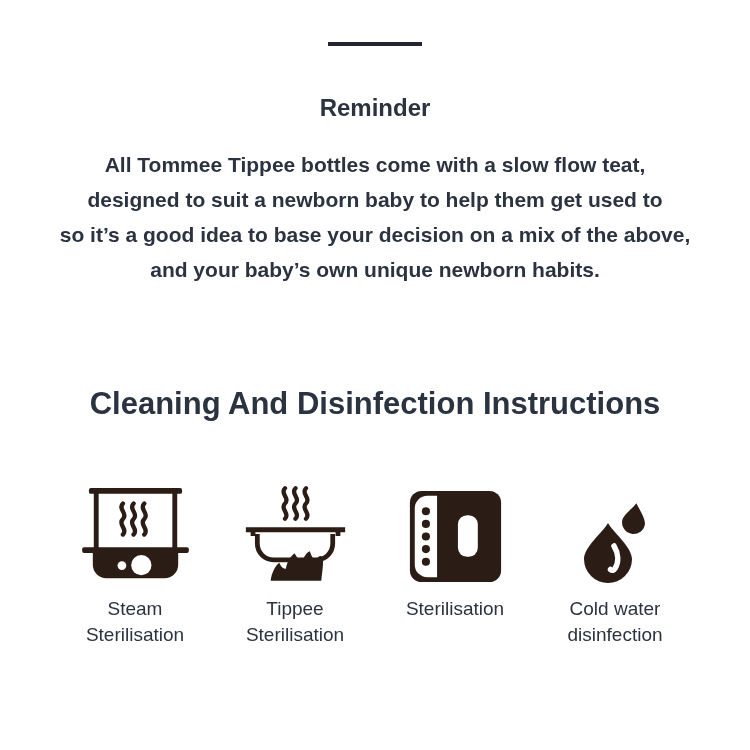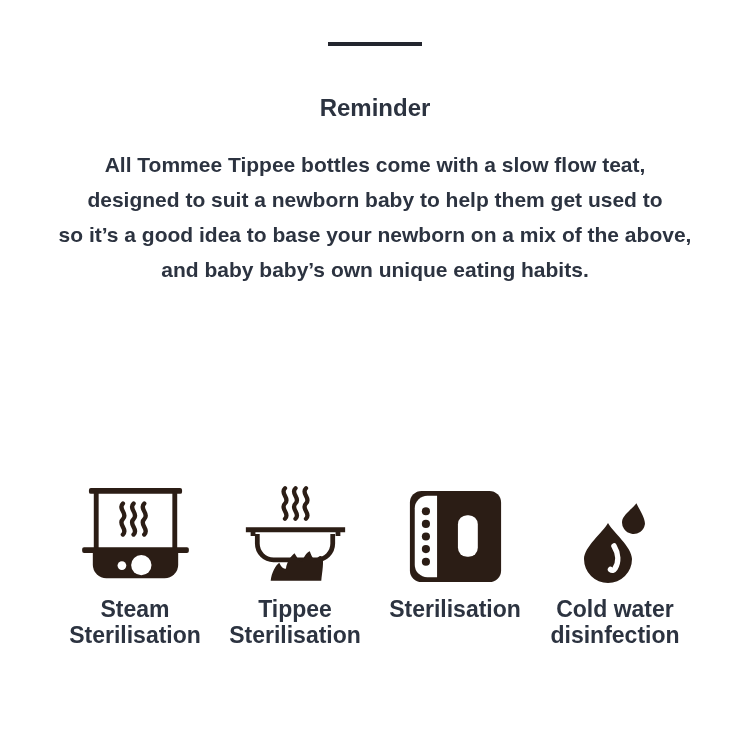--- a/index.html
+++ b/index.html
@@ -40,44 +40,45 @@
   }
   .method{
     width:160px;display:flex;flex-direction:column;align-items:center;
   }
   .icon-box{
     height:105px;display:flex;align-items:flex-end;justify-content:center;
     color:var(--icon-color);
   }
   .method-label{
     margin-top:11px;text-align:center;
-    font-size:23px;line-height:26px;font-weight:700;
+    font-size:19px;line-height:26px;font-weight:400;
   }
   .method-note{
     margin-top:2px;text-align:center;font-size:11.5px;line-height:14px;
     white-space:nowrap;
   }
   svg{display:block;}
 </style>
 </head>
 <body>
 
 <div class="stage">
 
   <div class="divider"></div>
 
   <h2 class="reminder-title">Reminder</h2>
 
   <div class="reminder-body">
     <div>All Tommee Tippee bottles come with a slow flow teat,</div>
     <div>designed to suit a newborn baby to help them get used to</div>
-    <div>so it’s a good idea to base your newborn on a mix of the above,</div>
-    <div>and baby baby’s own unique eating habits.</div>
+    <div>so it’s a good idea to base your decision on a mix of the above,</div>
+    <div>and your baby’s own unique newborn habits.</div>
   </div>
 
+  <h2 class="section-title">Cleaning And Disinfection Instructions</h2>
 
   <div class="methods">
 
     <div class="method">
       <div class="icon-box">
         <svg width="107" height="97" viewBox="0 0 110 100" aria-hidden="true">
           <rect x="7" y="0" width="96" height="6" rx="2" fill="currentColor"></rect>
           <rect x="12" y="4" width="5" height="59" fill="currentColor"></rect>
           <rect x="93" y="4" width="5" height="59" fill="currentColor"></rect>
           <g fill="none" stroke="currentColor" stroke-width="4.5" stroke-linecap="round">

